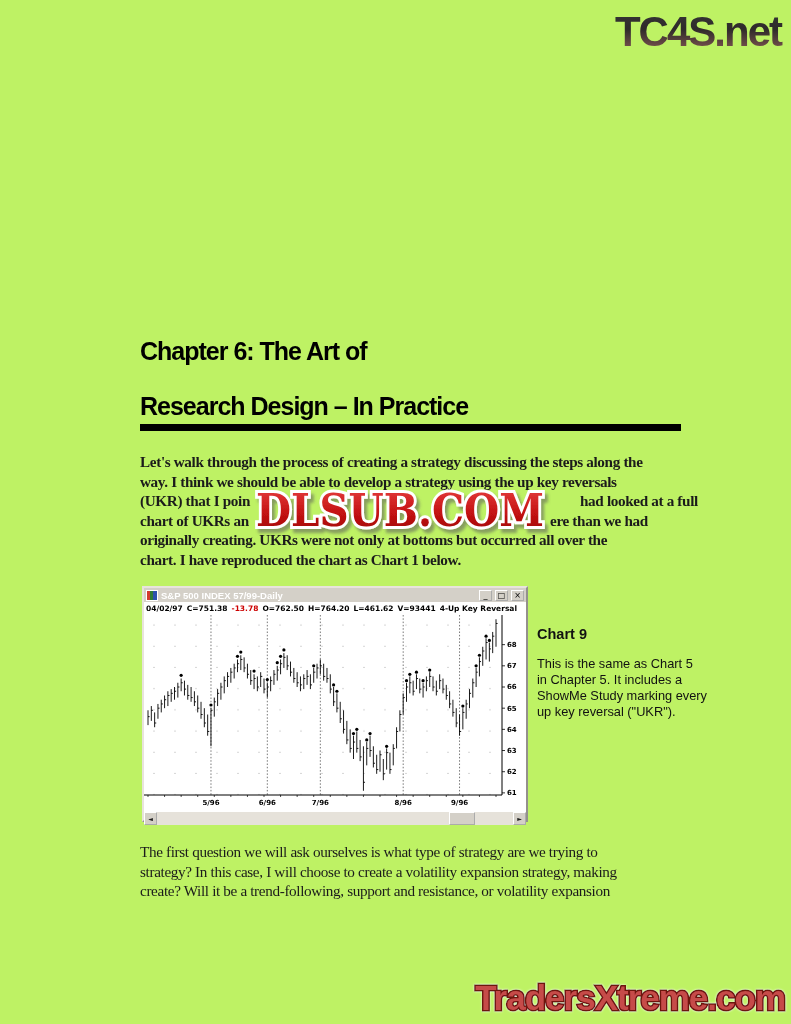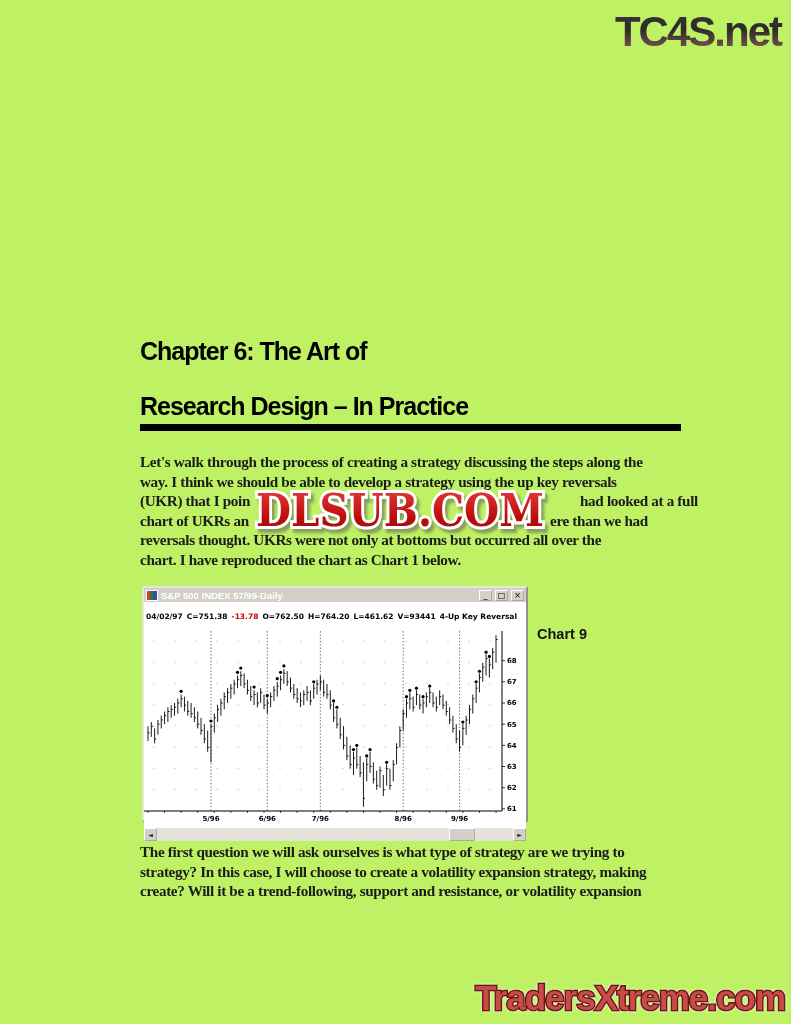--- a/index.html
+++ b/index.html
@@ -12,21 +12,21 @@
   
   .heading{position:absolute;left:140px;top:324px;width:560px;
            font-family:"Liberation Sans",sans-serif;font-weight:bold;font-size:25px;
            line-height:55px;letter-spacing:-1px;color:#000;}
   .heading-underline{position:absolute;left:140px;top:424px;width:541px;height:7px;background:#000;}
 
   
   .para{position:absolute;left:140px;width:560px;color:#1b1b1b;font-size:15.2px;
         letter-spacing:-0.35px;line-height:19.6px;white-space:nowrap;}
   .para1{top:452px;font-weight:bold;}
-  .para2{top:842px;font-weight:bold;}
+  .para2{top:842px;}
   .pline{position:relative;height:19.6px;}
   .after-seg{position:absolute;top:0;}
   .l3 .after-seg{left:412px;margin-left:28px;}
   .l4 .after-seg{left:410px;}
 
   
   .watermark{position:absolute;left:250px;top:482px;width:302px;height:60px;z-index:5;}
 
   
   .chart-window{position:absolute;left:142px;top:586px;width:386px;height:236px;
@@ -34,21 +34,21 @@
   .title-bar{height:14px;display:flex;align-items:center;gap:3px;padding:0 2px;}
   .title-icon{width:10px;height:9px;background:
       linear-gradient(90deg,#d43b2f 0 3px,#2f7a35 3px 6px,#2b4fae 6px 10px);
       border:1px solid #fff;flex:0 0 auto;}
   .title-text{flex:1;color:#fff;font-family:"Liberation Sans",sans-serif;
               font-size:9.5px;font-weight:bold;white-space:nowrap;overflow:hidden;}
   .win-btn{width:13px;height:11px;background:#d4d0c8;border:1px outset #fff;
            font-family:"DejaVu Sans",sans-serif;font-size:8px;line-height:9px;
            text-align:center;color:#000;box-sizing:border-box;}
   .status-line{height:12px;background:#fff;display:flex;gap:4px;align-items:center;
-               padding:8px 2px;font-family:"DejaVu Sans",sans-serif;font-size:7.5px;
+               padding:0 2px;font-family:"DejaVu Sans",sans-serif;font-size:7.5px;
                font-weight:bold;color:#000;white-space:nowrap;border-bottom:1px solid #fff;}
   .status-red{color:#cc0000;}
   .plot-wrap{background:#fff;}
   .scrollbar{height:13px;display:flex;background:#e6e2da;}
   .sb-btn{width:13px;height:13px;flex:0 0 auto;background:#d4d0c8;border:1px outset #fff;
           font-family:"DejaVu Sans",sans-serif;font-size:6px;line-height:11px;text-align:center;
           color:#222;box-sizing:border-box;}
   .sb-track{flex:1;position:relative;}
   .sb-thumb{position:absolute;left:82%;top:0;width:26px;height:13px;background:#d4d0c8;
             border:1px outset #fff;box-sizing:border-box;}
@@ -91,21 +91,21 @@
     <div class="pline">Let's walk through the process of creating a strategy discussing the steps along the</div>
     <div class="pline">way. I think we should be able to develop a strategy using the up key reversals</div>
     <div class="pline l3">
       <span>(UKR) that I poin</span>
       <span class="after-seg">had looked at a full</span>
     </div>
     <div class="pline l4">
       <span>chart of UKRs an</span>
       <span class="after-seg">ere than we had</span>
     </div>
-    <div class="pline">reversals thought. UKRs were not only at bottoms but occurred all over the</div>
+    <div class="pline">originally creating. UKRs were not only at bottoms but occurred all over the</div>
     <div class="pline">chart. I have reproduced the chart as Chart 1 below.</div>
   </div>
 
   <svg class="watermark" viewBox="0 0 302 60">
     <defs>
       <linearGradient id="gradWm" x1="0" y1="0" x2="0" y2="1">
         <stop offset="0%" stop-color="#e84040"></stop>
         <stop offset="55%" stop-color="#c41212"></stop>
         <stop offset="100%" stop-color="#9c0c0c"></stop>
       </linearGradient>
@@ -439,20 +439,26 @@
       <div class="sb-btn">◄</div>
       <div class="sb-track">
         <div class="sb-thumb"></div>
       </div>
       <div class="sb-btn">►</div>
     </div>
   </div>
 
   <div class="caption">
     <div class="caption-title">Chart 9</div>
+    <div class="caption-body">
+      <div>This is the same as Chart 5</div>
+      <div>in Chapter 5. It includes a</div>
+      <div>ShowMe Study marking every</div>
+      <div>up key reversal ("UKR").</div>
+    </div>
   </div>
 
   <div class="para para2">
     <div class="pline">The first question we will ask ourselves is what type of strategy are we trying to</div>
     <div class="pline">strategy? In this case, I will choose to create a volatility expansion strategy, making</div>
     <div class="pline">create? Will it be a trend-following, support and resistance, or volatility expansion</div>
   </div>
 
   <svg class="bottom-logo" viewBox="0 0 336 46">
     <defs>

